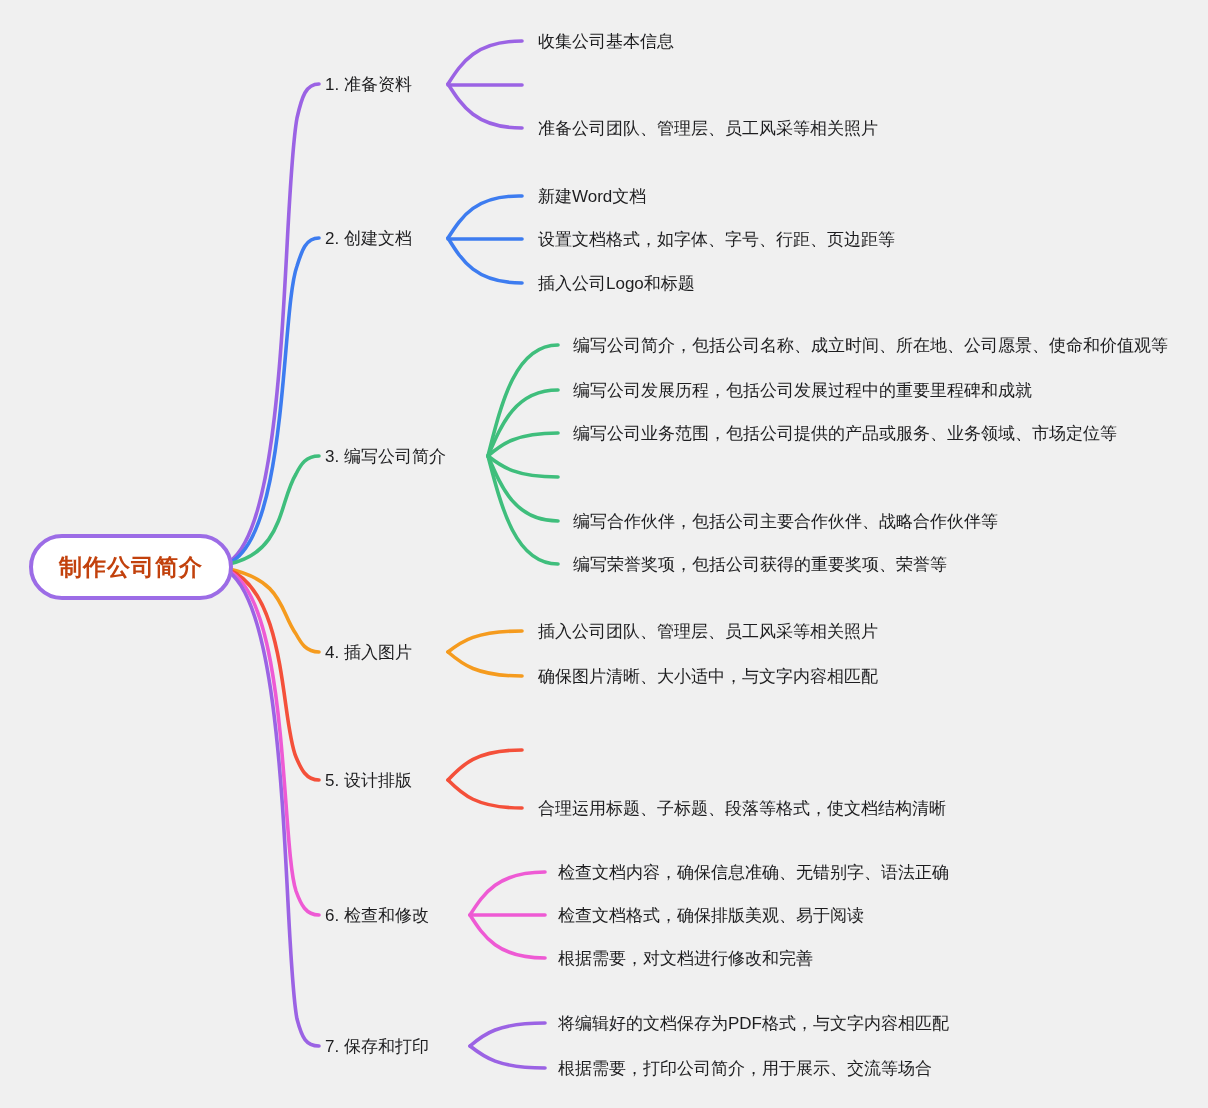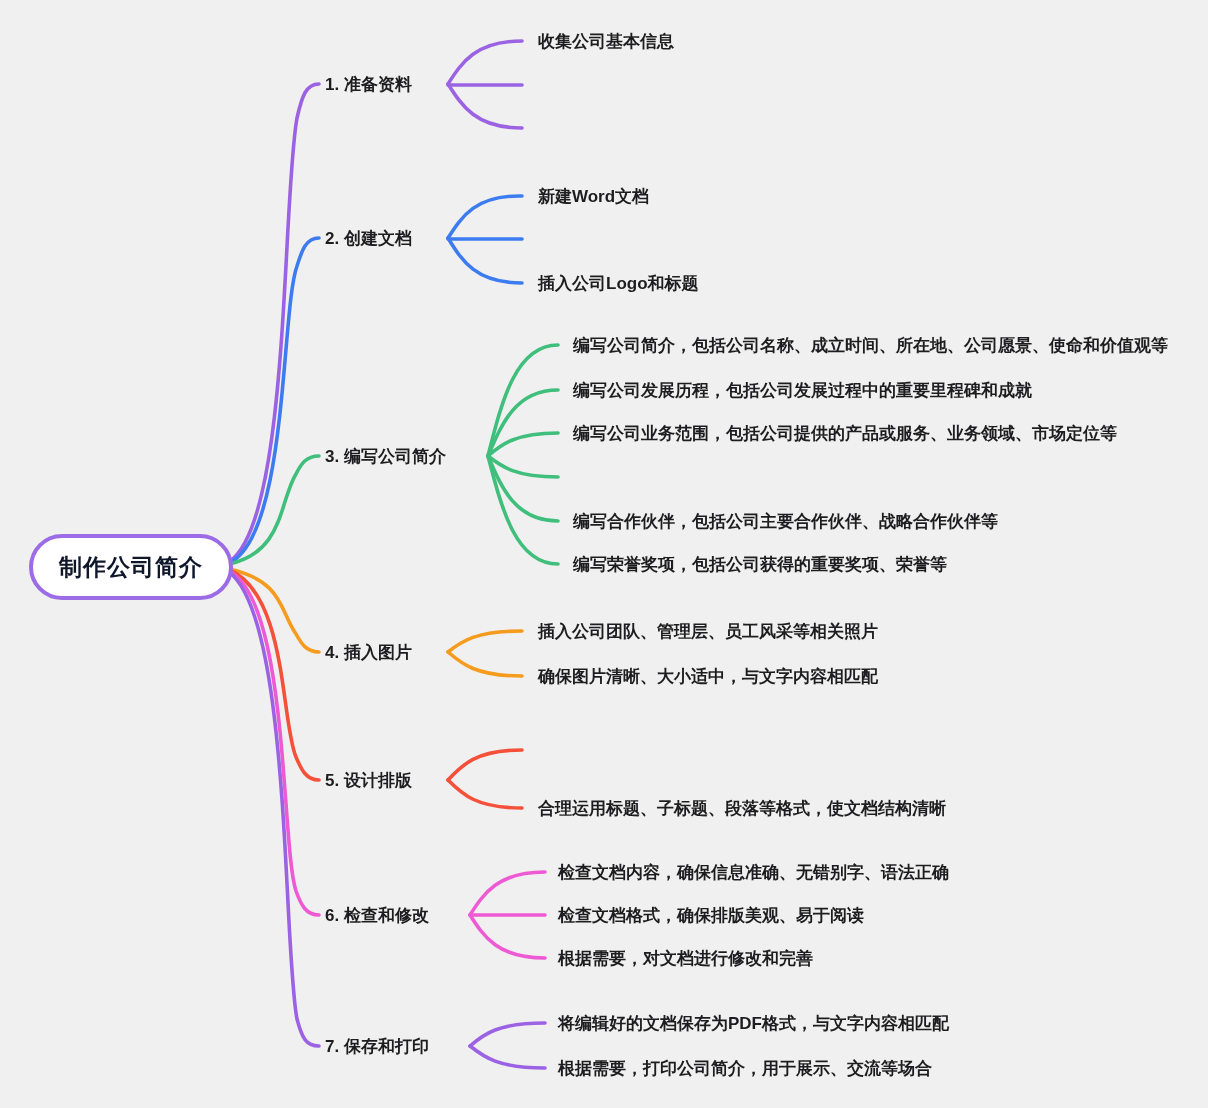--- a/index.html
+++ b/index.html
@@ -12,27 +12,26 @@
   .stage{position:relative;width:1208px;height:1108px;}
   .connector-layer{position:absolute;left:0;top:0;}
   .node{
     position:absolute;
     transform:translateY(-50%);
     color:#1D1D1F;
     font-size:17px;
     line-height:23px;
     white-space:nowrap;
     cursor:default;
-    font-weight:bold;
   }
   .wrap{white-space:normal;width:592px;}
   .root-label{
     position:absolute;left:30px;top:535px;width:202px;height:64px;
     display:flex;align-items:center;justify-content:center;
-    font-size:23px;font-weight:700;color:#0f172a;letter-spacing:1px;
+    font-size:23px;font-weight:700;color:#c2410c;letter-spacing:1px;
   }
 </style>
 </head>
 <body>
 
 <div class="stage">
 
   <svg class="connector-layer" width="1208" height="1108" viewBox="0 0 1208 1108">
 
     <g fill="none" stroke-width="3.6" stroke-linecap="round" stroke="#9B63E4">
@@ -91,22 +90,24 @@
 
   <div class="node" style="left:325px;top:84px">1. 准备资料</div>
   <div class="node" style="left:325px;top:238px">2. 创建文档</div>
   <div class="node" style="left:325px;top:456px">3. 编写公司简介</div>
   <div class="node" style="left:325px;top:652px">4. 插入图片</div>
   <div class="node" style="left:325px;top:780px">5. 设计排版</div>
   <div class="node" style="left:325px;top:915px">6. 检查和修改</div>
   <div class="node" style="left:325px;top:1046px">7. 保存和打印</div>
 
   <div class="node" style="left:538px;top:41px">收集公司基本信息</div>
+  <div class="node" style="left:538px;top:128px">准备公司团队、管理层、员工风采等相关照片</div>
 
   <div class="node" style="left:538px;top:196px">新建Word文档</div>
+  <div class="node" style="left:538px;top:239px">设置文档格式，如字体、字号、行距、页边距等</div>
   <div class="node" style="left:538px;top:283px">插入公司Logo和标题</div>
 
   <div class="node" style="left:573px;top:345px">编写公司简介，包括公司名称、成立时间、所在地、公司愿景、使命和价值观等</div>
   <div class="node" style="left:573px;top:390px">编写公司发展历程，包括公司发展过程中的重要里程碑和成就</div>
   <div class="node" style="left:573px;top:433px">编写公司业务范围，包括公司提供的产品或服务、业务领域、市场定位等</div>
   <div class="node" style="left:573px;top:564px">编写荣誉奖项，包括公司获得的重要奖项、荣誉等</div>
   <div class="node" style="left:573px;top:521px">编写合作伙伴，包括公司主要合作伙伴、战略合作伙伴等</div>
 
   <div class="node" style="left:538px;top:631px">插入公司团队、管理层、员工风采等相关照片</div>
   <div class="node" style="left:538px;top:676px">确保图片清晰、大小适中，与文字内容相匹配</div>

